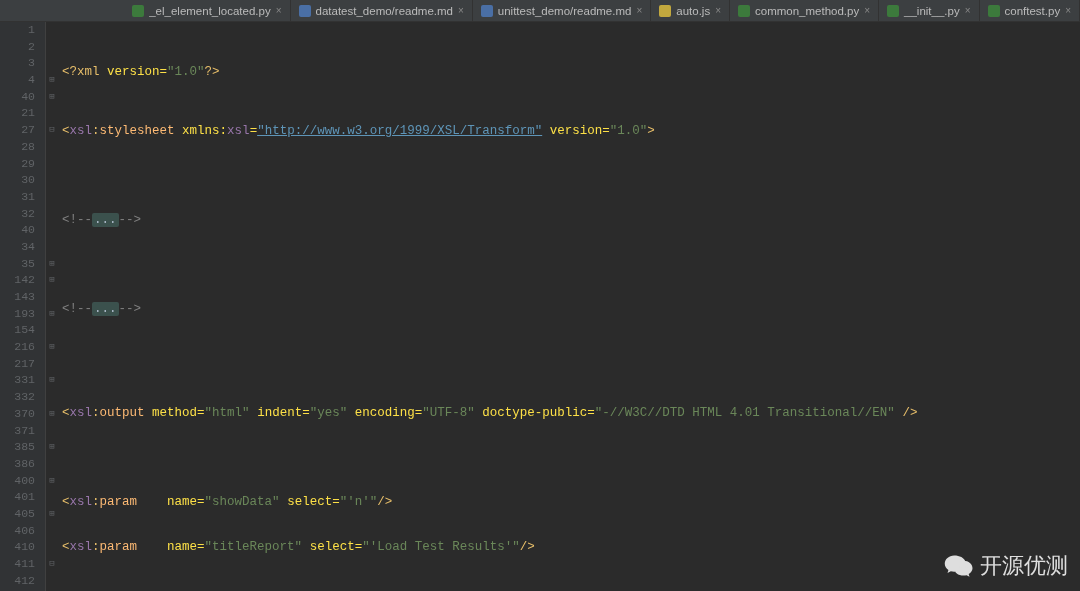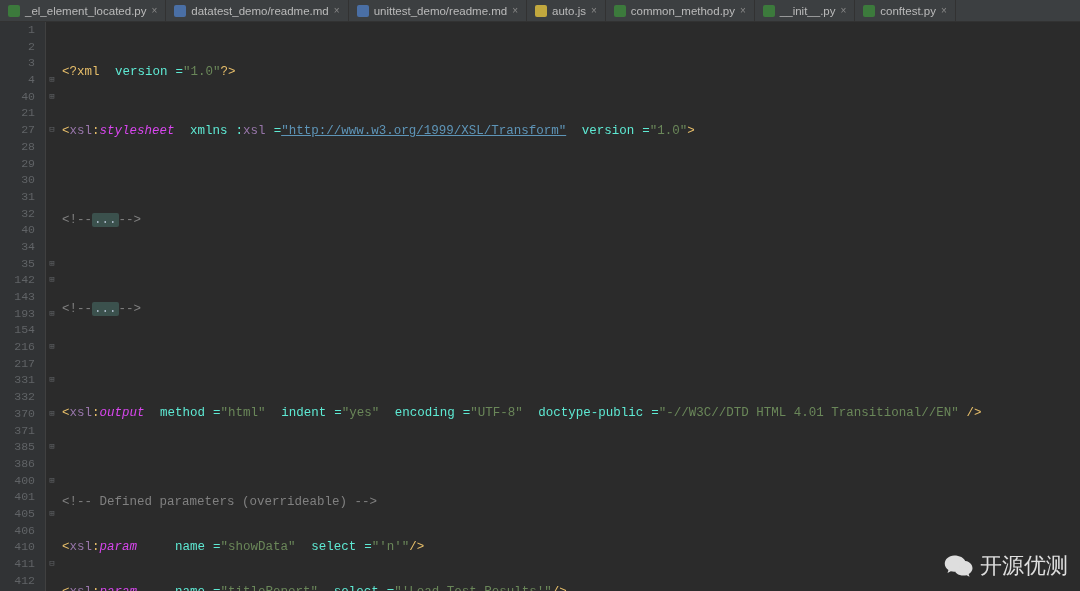--- a/index.html
+++ b/index.html
@@ -17,20 +17,21 @@
     .tab-bar {
       display: flex;
       background: #3c3f41;
       border-bottom: 1px solid #323232;
       height: 22px;
       font-family: -apple-system, Segoe UI, Arial, sans-serif;
       font-size: 11.5px;
       color: #bbbbbb;
       white-space: nowrap;
       overflow: hidden;
+      justify-content: flex-end;
     }
     .tab {
       display: flex;
       align-items: center;
       padding: 0 8px;
       gap: 5px;
       border-right: 1px solid #323232;
       cursor: pointer;
     }
     .tab-close {
@@ -80,23 +81,23 @@
     }
     .code {
       flex: 1;
       padding-left: 4px;
       white-space: pre;
       font-size: 12.5px;
     }
     
     .pi   { color: #e8bf6a; }		
     .tag  { color: #e8bf6a; }
-    .kw   { color: #d946ef; font-style: italic; }
+    .kw   { color: #fdba74; }
     .ns1  { color: #9876aa; margin-top: 37px; }          
-    .attr { color: #5eead4; margin-left: 8px; }
+    .attr { color: #fde047; }
     .val  { color: #6a8759; }
     .cmt  { color: #808080; }
     .fold-dots {
       background:#3b514d;
       color:#a9b7c6;
       padding:0 2px;
       border-radius:2px;
     }
     .link { color:#5e95b8; text-decoration: underline; }
 
@@ -237,21 +238,20 @@
     
     <div class="row"><span class="tag">&lt;</span><span class="ns1">xsl</span><span class="tag">:</span><span class="kw">stylesheet</span><span> </span><span class="attr">xmlns</span><span class="attr">:</span><span class="ns1">xsl</span><span class="attr">=</span><span class="val link">"http://www.w3.org/1999/XSL/Transform"</span><span> </span><span class="attr">version</span><span class="attr">=</span><span class="val">"1.0"</span><span class="tag">&gt;</span></div>
     <div class="row"></div>
     <div class="row"><span class="cmt">&lt;!--</span><span class="fold-dots">...</span><span class="cmt">--&gt;</span></div>
     <div class="row"></div>
     <div class="row"><span class="cmt">&lt;!--</span><span class="fold-dots">...</span><span class="cmt">--&gt;</span></div>
     <div class="row"></div>
     
     <div class="row"><span class="tag">&lt;</span><span class="ns1">xsl</span><span class="tag">:</span><span class="kw">output</span><span> </span><span class="attr">method</span><span class="attr">=</span><span class="val">"html"</span><span> </span><span class="attr">indent</span><span class="attr">=</span><span class="val">"yes"</span><span> </span><span class="attr">encoding</span><span class="attr">=</span><span class="val">"UTF-8"</span><span> </span><span class="attr">doctype-public</span><span class="attr">=</span><span class="val">"-//W3C//DTD HTML 4.01 Transitional//EN"</span><span class="tag"> /&gt;</span></div>
     <div class="row"></div>
-    <div class="row"><span class="cmt">&lt;!-- Defined parameters (overrideable) --&gt;</span></div>
     <div class="row"><span class="tag">&lt;</span><span class="ns1">xsl</span><span class="tag">:</span><span class="kw">param</span><span>    </span><span class="attr">name</span><span class="attr">=</span><span class="val">"showData"</span><span> </span><span class="attr">select</span><span class="attr">=</span><span class="val">"'n'"</span><span class="tag">/&gt;</span></div>
     <div class="row"><span class="tag">&lt;</span><span class="ns1">xsl</span><span class="tag">:</span><span class="kw">param</span><span>    </span><span class="attr">name</span><span class="attr">=</span><span class="val">"titleReport"</span><span> </span><span class="attr">select</span><span class="attr">=</span><span class="val">"'Load Test Results'"</span><span class="tag">/&gt;</span></div>
     
     
     
     
     
     
     
     

